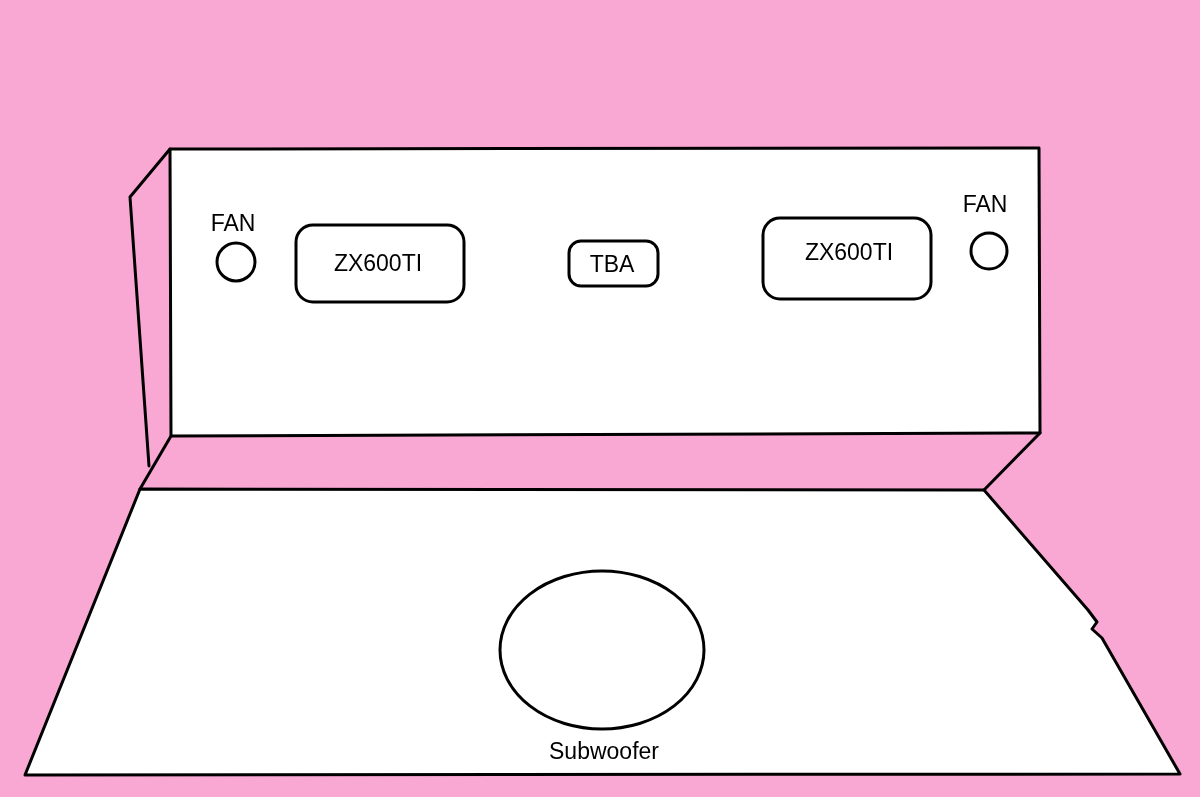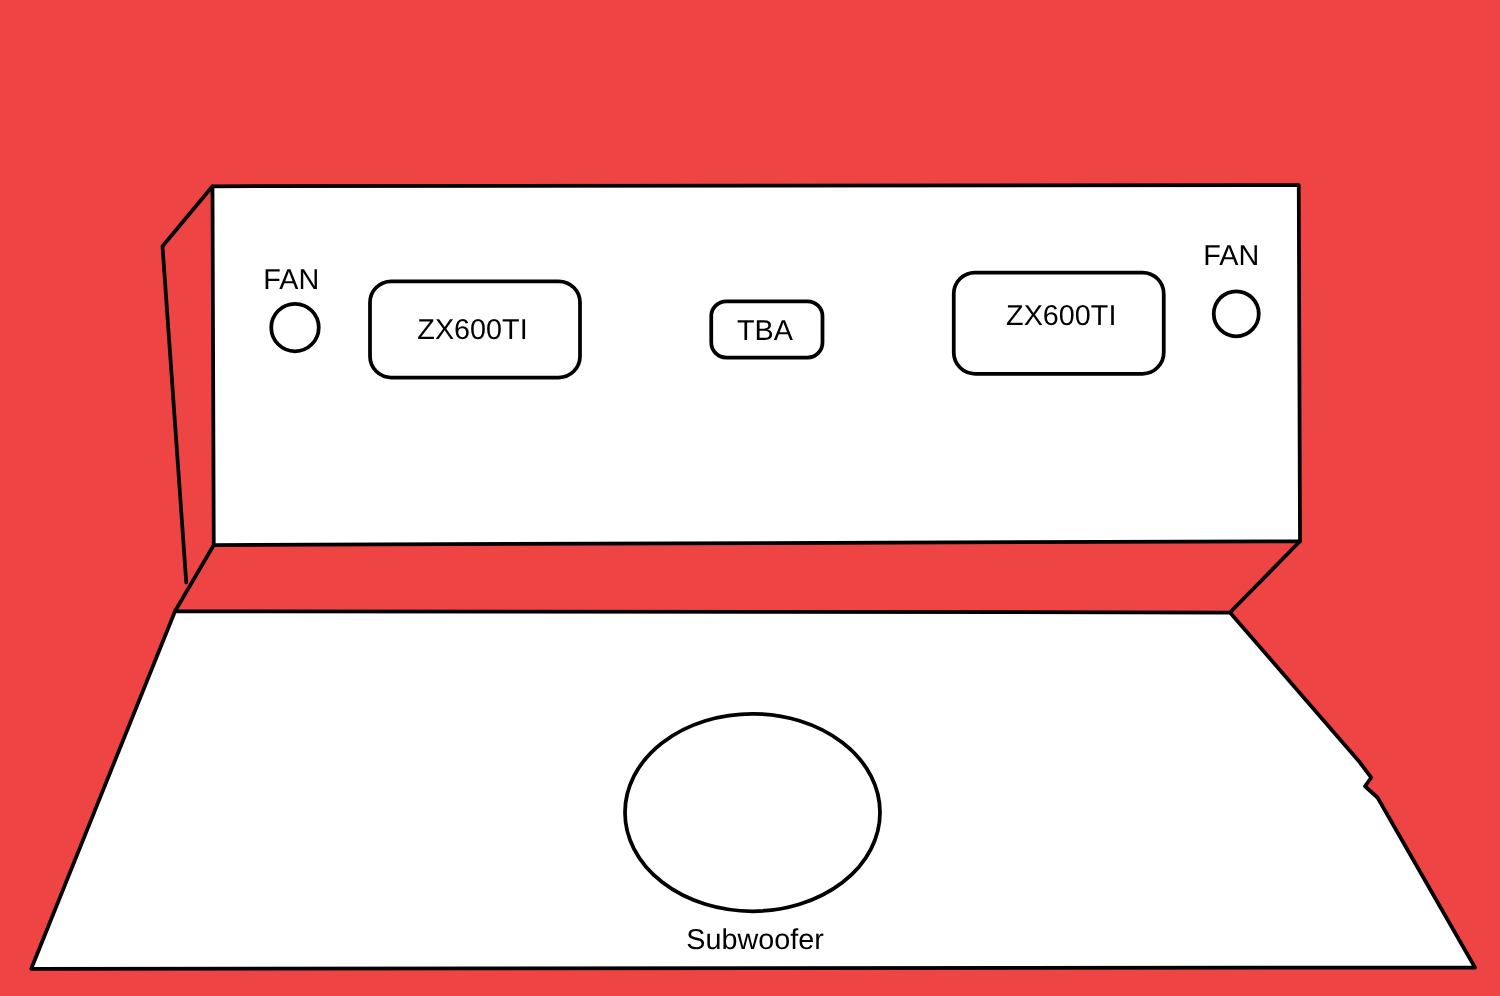--- a/index.html
+++ b/index.html
@@ -4,21 +4,21 @@
 <style>
   html, body {
     margin: 0;
     padding: 0;
     background: #ffffff;
   }
   .stage {
     position: relative;
     width: 1200px;
     height: 797px;
-    background: #ef4444;
+    background: #f9a8d4;
     overflow: hidden;
     font-family: "Liberation Sans", sans-serif;
   }
   svg {
     display: block;
   }
   .ln {
     fill: none;
     stroke: #000000;
     stroke-width: 3;

